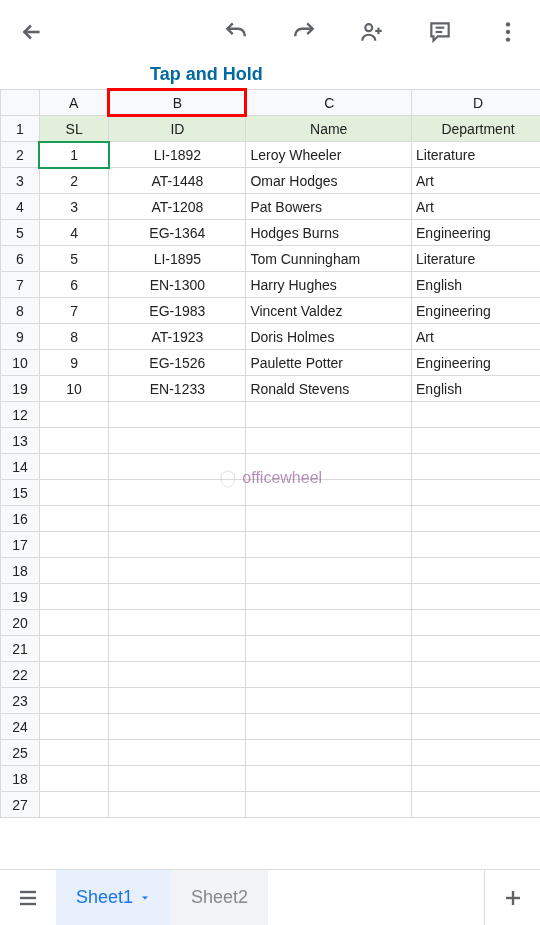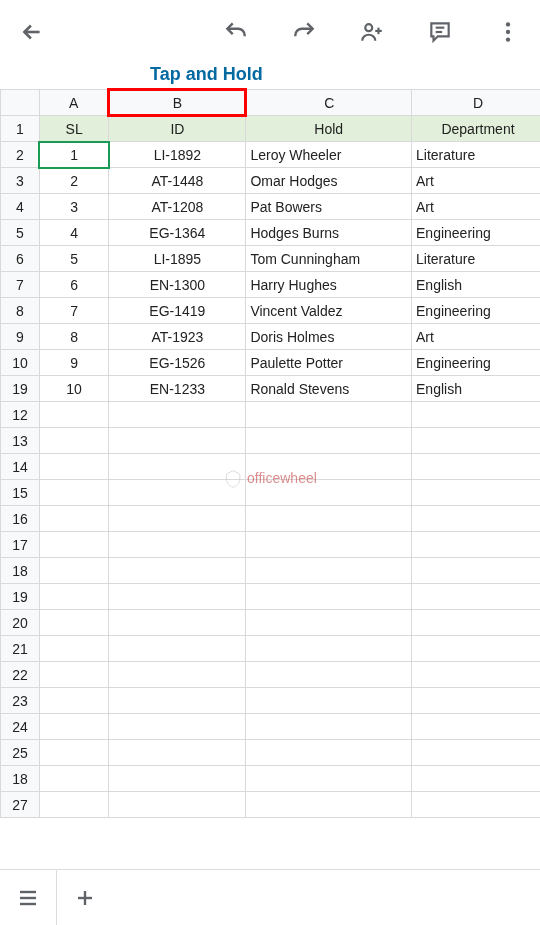--- a/index.html
+++ b/index.html
@@ -132,23 +132,23 @@
   }
   .sheet-tab.inactive {
     color: #888;
     background: #f1f3f4;
   }
   .watermark {
     position: absolute;
     top: 50%;
     left: 50%;
     transform: translate(-50%, -50%);
-    color: #b91c1c;
+    color: #701a75;
     opacity: 0.5;
-    font-size: 14px;
+    font-size: 16px;
     pointer-events: none;
   }
   svg { display: block; }
 </style>
 </head>
 <body>
 
 <div class="toolbar">
   <div class="left">
     <div class="tb-btn">
@@ -212,21 +212,21 @@
       <th class="corner"></th>
       <th class="colhead">A</th>
       <th class="colhead highlight-col">B</th>
       <th class="colhead">C</th>
       <th class="colhead">D</th>
     </tr>
     <tr>
       <th class="rowhead">1</th>
       <td class="hdr">SL</td>
       <td class="hdr">ID</td>
-      <td class="hdr">Hold</td>
+      <td class="hdr">Name</td>
       <td class="hdr">Department</td>
     </tr>
     </tbody>
       <tbody id="data-body">
         <tr>
           <th class="rowhead">2</th>
           <td class="center active-cell">1</td>
           <td class="center">LI-1892</td>
           <td class="left-pad">Leroy Wheeler</td>
           <td class="left-pad">Literature</td>
@@ -262,21 +262,21 @@
         <tr>
           <th class="rowhead">7</th>
           <td class="center">6</td>
           <td class="center">EN-1300</td>
           <td class="left-pad">Harry Hughes</td>
           <td class="left-pad">English</td>
         </tr>
         <tr>
           <th class="rowhead">8</th>
           <td class="center">7</td>
-          <td class="center">EG-1419</td>
+          <td class="center">EG-1983</td>
           <td class="left-pad">Vincent Valdez</td>
           <td class="left-pad">Engineering</td>
         </tr>
         <tr>
           <th class="rowhead">9</th>
           <td class="center">8</td>
           <td class="center">AT-1923</td>
           <td class="left-pad">Doris Holmes</td>
           <td class="left-pad">Art</td>
         </tr>
@@ -419,19 +419,30 @@
 </div>
 
 <div class="bottom-bar">
   <div class="bb-btn">
     <svg width="24" height="24" viewBox="0 0 24 24" fill="none" stroke="#5f6368" stroke-width="2.4">
         <path d="M4 6h16"></path>
         <path d="M4 12h16"></path>
         <path d="M4 18h16"></path>
       </svg>
   </div>
+  <div class="bb-tabs">
+    <div class="sheet-tab active">
+      <span>Sheet1</span>
+      <svg width="12" height="12" viewBox="0 0 24 24" fill="#1a73e8">
+          <path d="M6 9l6 6 6-6z"></path>
+        </svg>
+    </div>
+    <div class="sheet-tab inactive">
+      <span>Sheet2</span>
+    </div>
+  </div>
   <div class="bb-btn" style="border-left:1px solid #dadce0">
     <svg width="24" height="24" viewBox="0 0 24 24" fill="none" stroke="#5f6368" stroke-width="2.4">
         <path d="M12 5v14"></path>
         <path d="M5 12h14"></path>
       </svg>
   </div>
 </div>
 
 </body></html>

